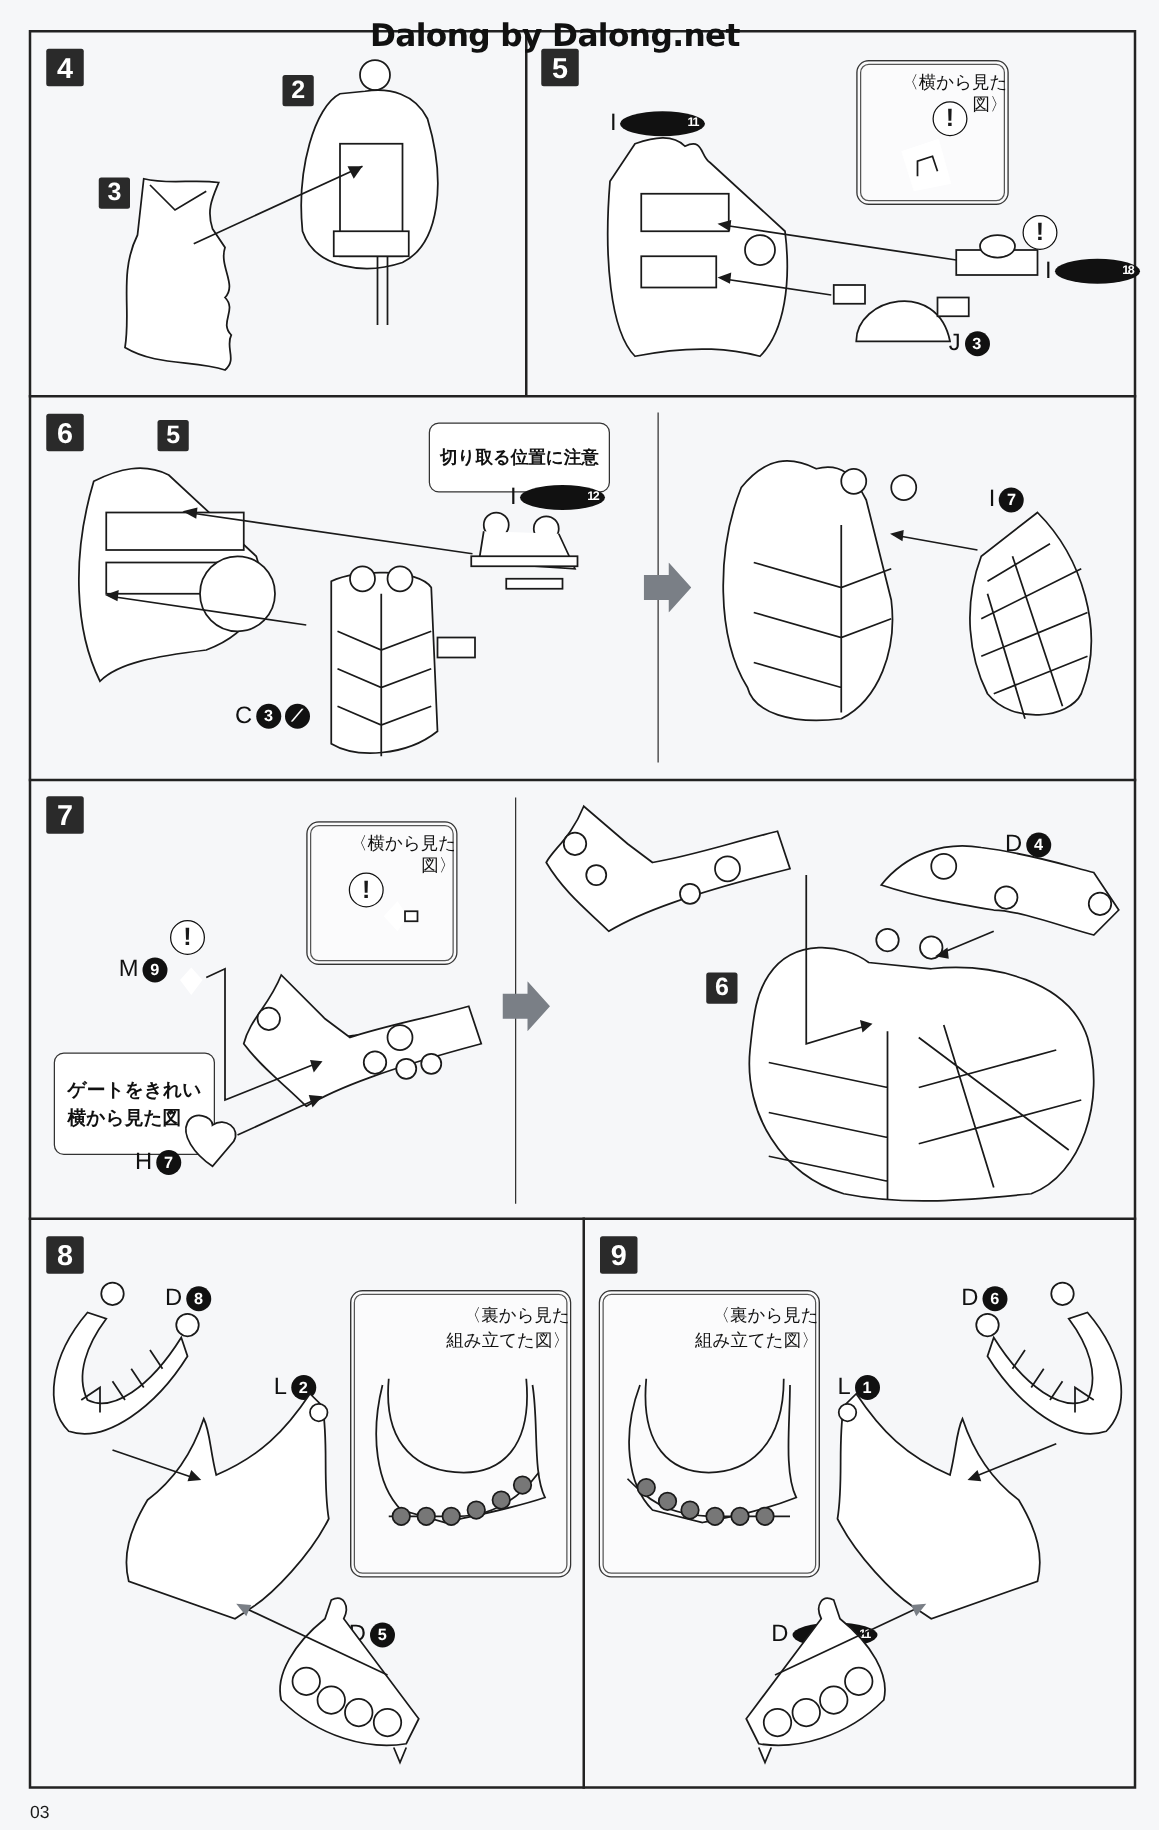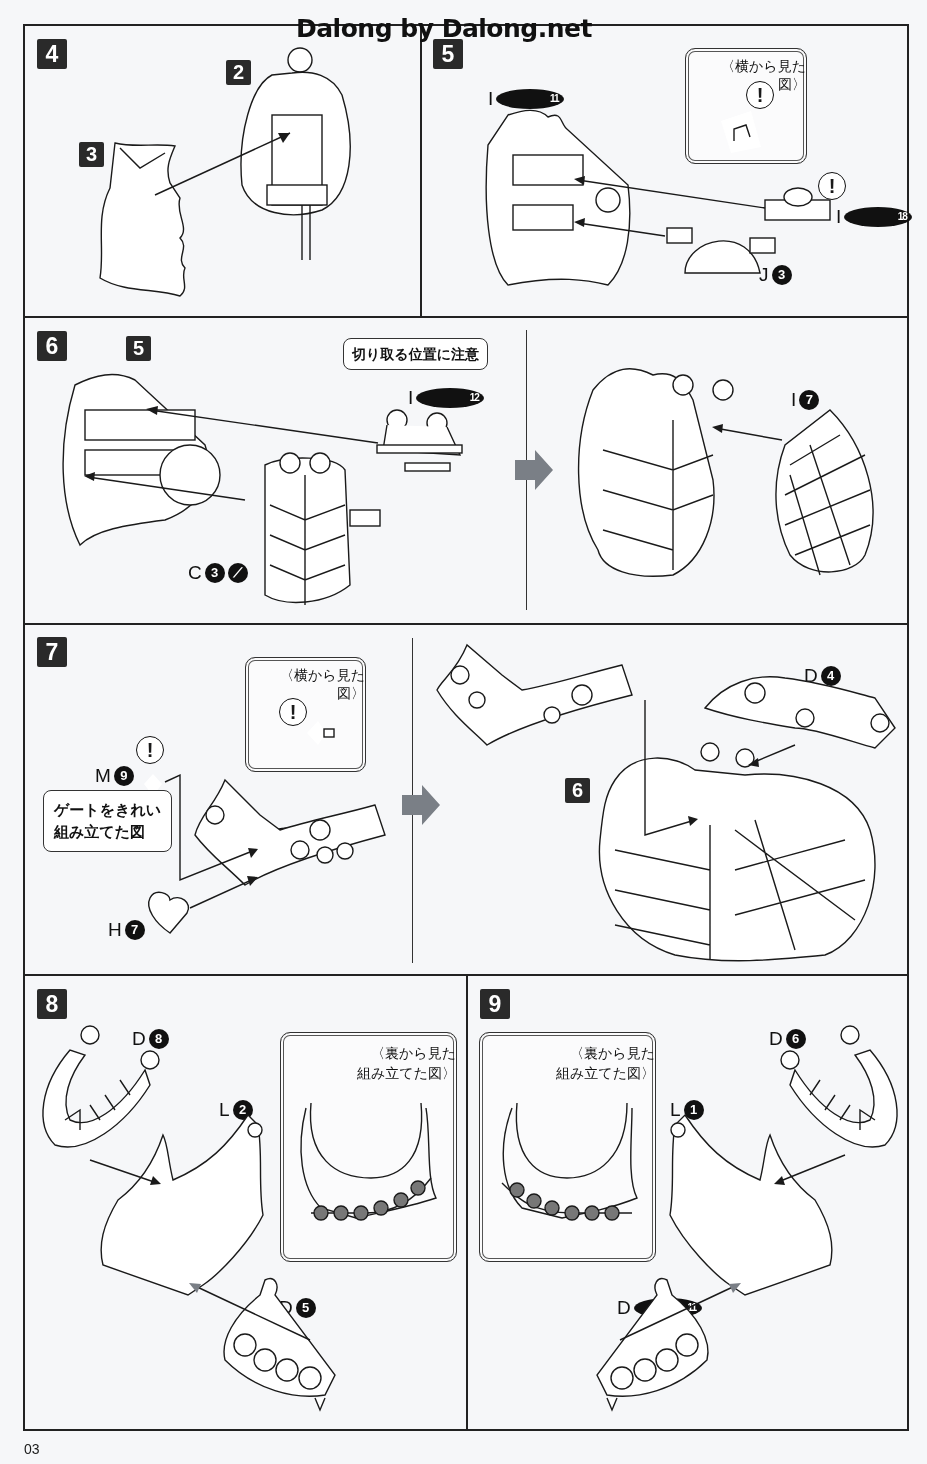--- a/index.html
+++ b/index.html
@@ -15,21 +15,21 @@
           font-weight:bold; font-size:23px; line-height:30px; text-align:center; font-family:"Liberation Sans", sans-serif; }
   .step.small { width:25px; height:25px; font-size:20px; line-height:25px; }
   .partlabel { position:absolute; display:flex; align-items:center; gap:3px; font-family:"Liberation Sans", sans-serif;
                font-size:19px; color:#111; white-space:nowrap; }
   .num { display:inline-block; width:20px; height:20px; border-radius:50%; background:#111; color:#fff; font-size:13px;
          font-weight:bold; line-height:20px; text-align:center; }
   .num.wide { font-size:10px; letter-spacing:-1px;padding-left:48px; }
   .callout { position:absolute; border:1.5px solid #333; border-radius:10px; background:#fbfbfc;
              box-shadow: inset 0 0 0 2px #fbfbfc, inset 0 0 0 3px #555; }
   .callout .title { position:absolute; left:16px; right:0; top:8px; text-align:right; font-size:14px; line-height:18px; color:#111; }
-  .note { position:absolute; border:1.5px solid #333; border-radius:8px; background:#fff; padding:4px 8px;
+  .note { position:absolute; border:1.5px solid #333; border-radius:8px; background:#fff; padding:16px 8px;
           font-size:15px; font-weight:bold; line-height:22px; color:#111; }
   .arrow-right { position:absolute; width:38px; height:40px; }
   .pagenum { position:absolute; left:24px; top:1441px; font-size:14px; font-family:"Liberation Sans", sans-serif; }
   svg.draw { position:absolute; overflow:visible; }
   svg.draw path, svg.draw ellipse, svg.draw rect, svg.draw line, svg.draw polyline, svg.draw circle { stroke:#1a1a1a; stroke-width:1.4; }
   .excl { position:absolute; width:26px; height:26px; border:1.6px solid #111; border-radius:50%; background:#fff;
           font-weight:bold; font-size:20px; line-height:26px; text-align:center; font-family:"Liberation Sans", sans-serif; }
 </style>
 </head>
 <body>
@@ -186,23 +186,23 @@
     </svg>
   </div>
   <div class="excl" style="left:136px; top:736px;">!</div>
   <div class="partlabel" style="left:95px; top:765px;">
     <span>M</span>
     <span class="num">9</span>
   </div>
   <svg class="draw" style="left:142px; top:772px;" width="22" height="26" fill="none">
     <polygon points="2,12 11,2 20,12 11,24" fill="#fff"></polygon>
   </svg>
-  <div class="note" style="left:43px; top:790px; padding:8px 10px;">
+  <div class="note" style="left:43px; top:842px; padding:18px 10px;">
     <div>ゲートをきれい</div>
-    <div>組み立てた図</div>
+    <div>横から見た図</div>
   </div>
   <div class="partlabel" style="left:244px; top:826px;">
     <span>D</span>
     <span class="num wide">10</span>
   </div>
   <svg class="draw" style="left:190px; top:775px;" width="200" height="120" fill="none">
     <path d="M35 5 C25 30 10 40 5 60 C20 80 35 90 55 110 C80 95 120 80 195 60 L185 30 C150 40 120 45 90 55 L70 40 Z" fill="#fff"></path>
     <circle cx="25" cy="40" r="9" fill="#fff"></circle>
       <circle cx="130" cy="55" r="10" fill="#fff"></circle>
     <circle cx="110" cy="75" r="9" fill="#fff"></circle>

